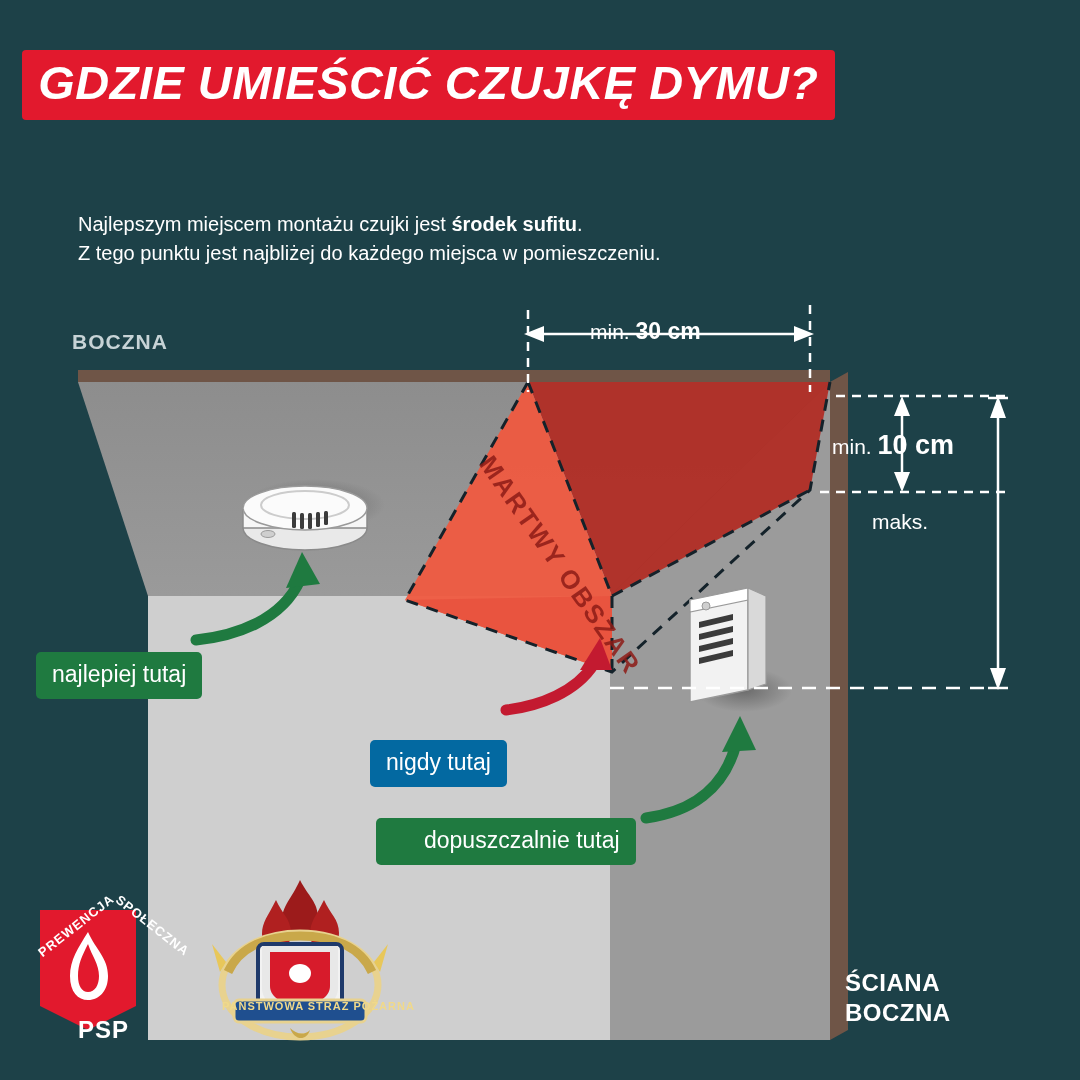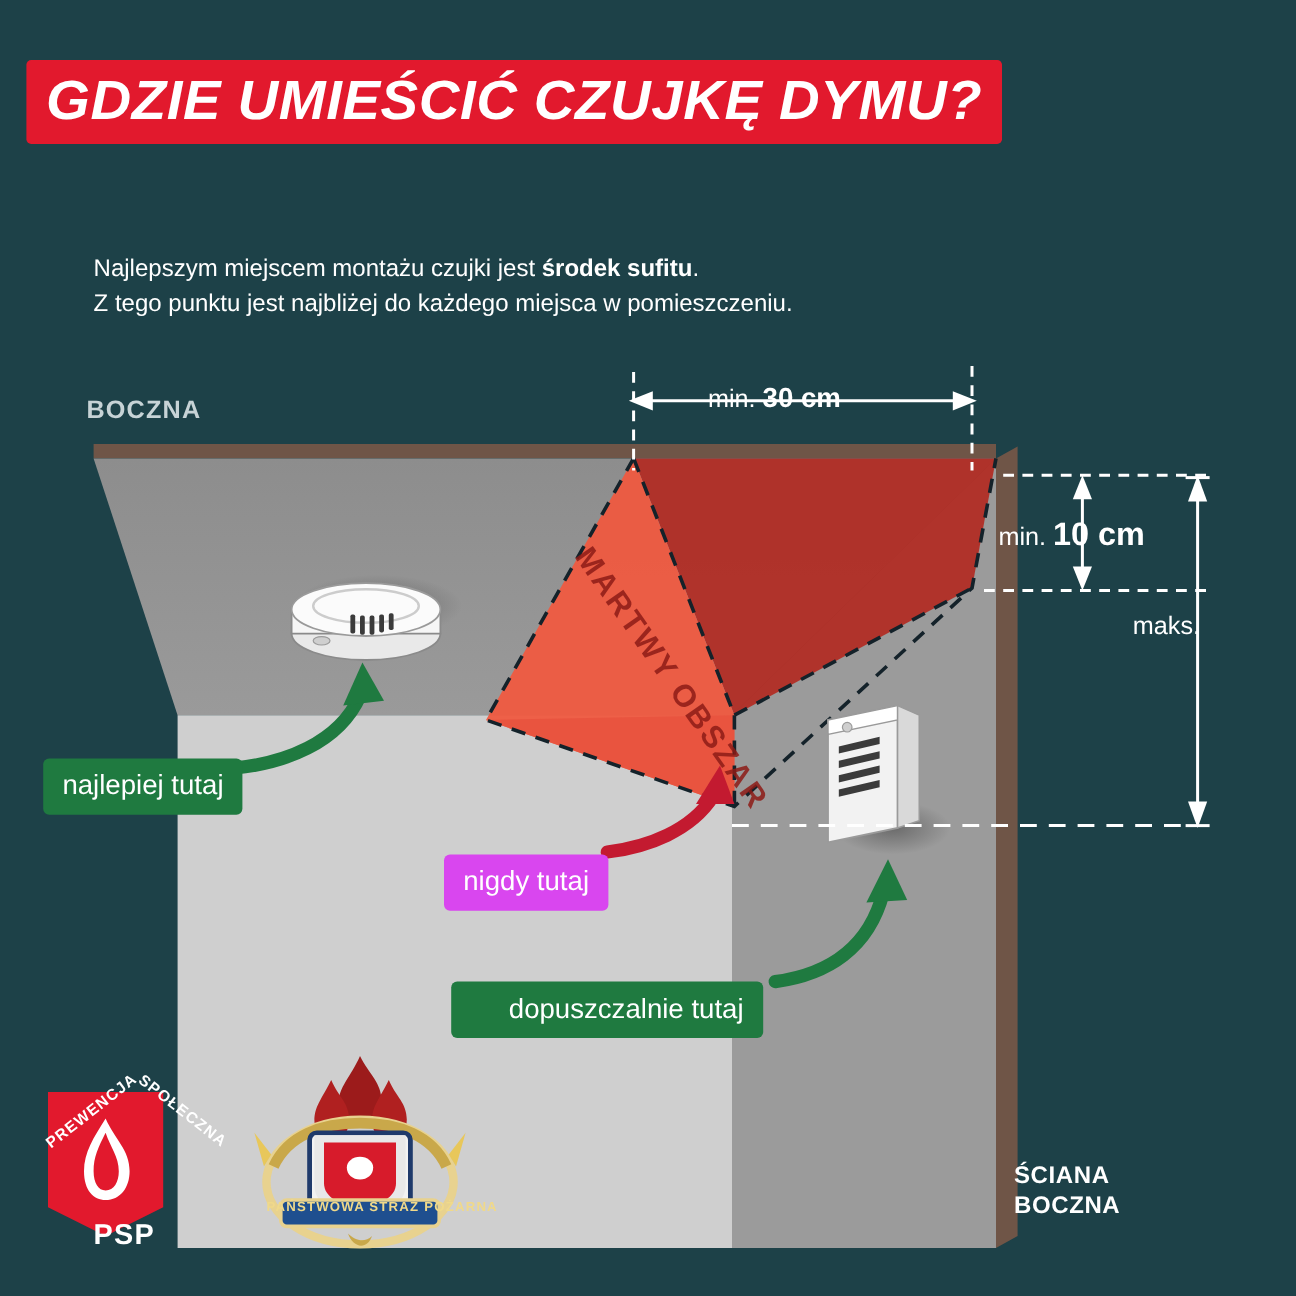--- a/index.html
+++ b/index.html
@@ -42,51 +42,51 @@
   }
   .intro .b{font-weight:bold;}
 
   
   .lbl-sufit{
     position:absolute;left:72px;top:330px;
     color:#c7d3d6;font-size:21px;font-weight:bold;letter-spacing:1px;
   }
   .lbl-sciana{
     position:absolute;left:845px;top:968px;
-    color:#ffffff;font-size:20px;font-weight:bold;line-height:1.25;letter-spacing:0.5px;
+    color:#ffffff;font-size:24px;font-weight:bold;line-height:1.25;letter-spacing:0.5px;
   }
 
   .dim-30{
     position:absolute;left:590px;top:318px;
     color:#ffffff;font-size:21px;white-space:nowrap;
   }
   .dim-30 b{font-size:23px;}
   .dim-10{
     position:absolute;left:832px;top:430px;
     color:#ffffff;font-size:21px;white-space:nowrap;
   }
   .dim-10 b{font-size:27px;}
   .dim-maks{
     position:absolute;left:872px;top:508px;
-    color:#ffffff;font-size:21px;text-align:center;width:200px;line-height:1.3;
+    color:#ffffff;font-size:21px;text-align:left;width:200px;line-height:1.3;
   }
   .dim-maks b{font-size:23px;}
 
   
   .pill{
     position:absolute;
     color:#ffffff;
     font-size:23px;
     padding:9px 16px 11px 16px;
     border-radius:5px;
     white-space:nowrap;
   }
   .pill-green{background:#1f7a40;}
-  .pill-red{background:#d946ef;}
-  .pill-najlepiej{left:36px;top:632px;}
+  .pill-red{background:#0369a1;margin-top:28px;}
+  .pill-najlepiej{left:36px;top:652px;}
   .pill-nigdy{left:370px;top:712px;}
   .pill-dopuszczalnie{left:376px;top:818px;padding-left:48px;}
 
   
   .deadzone-text{
     position:absolute;
     left:498px;top:450px;
     width:340px;
     color:#8e1c17;
     font-size:26px;font-weight:bold;letter-spacing:2px;

